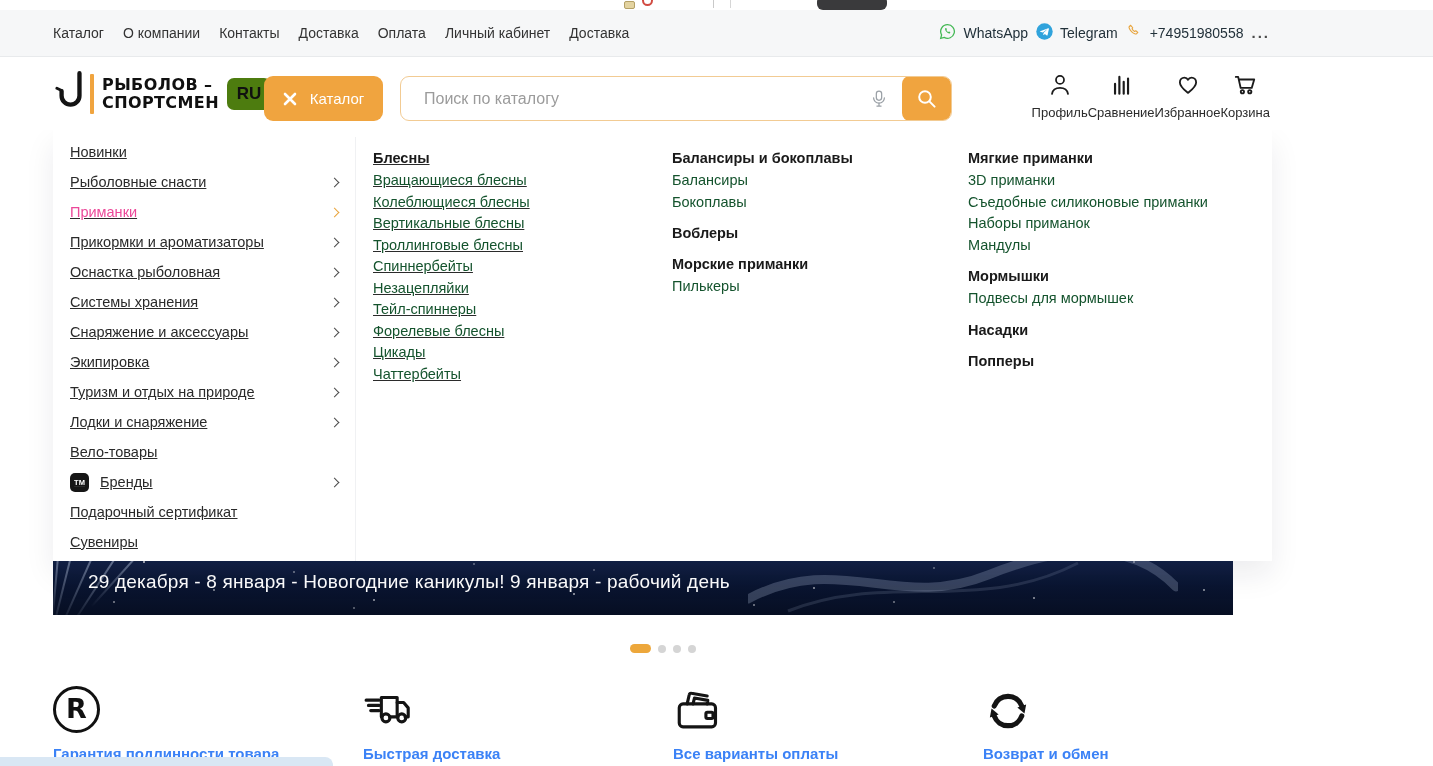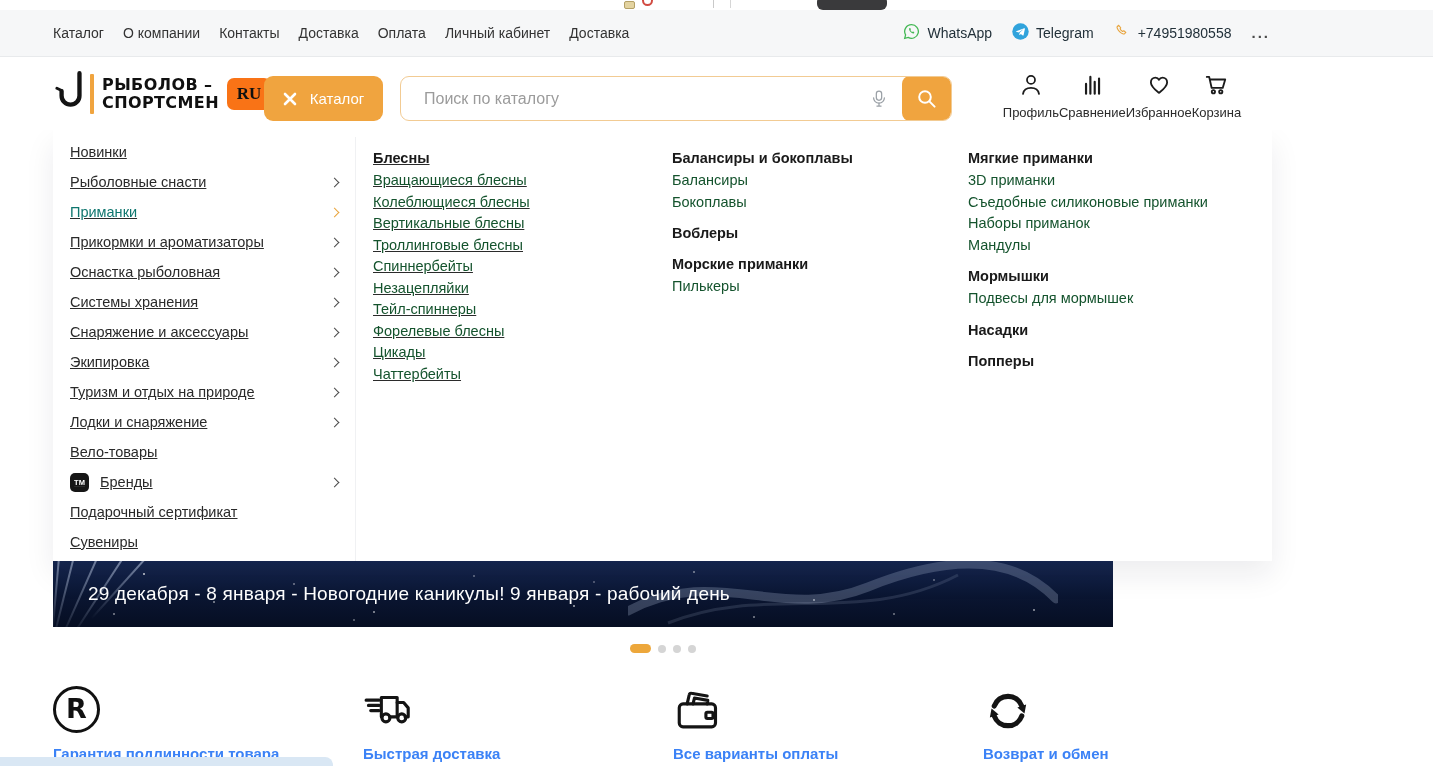--- a/index.html
+++ b/index.html
@@ -18,63 +18,63 @@
   .ts-tan   { position:absolute; left:624px; top:1px; width:11px; height:8px; background:#e3d3a0; border:1px solid #b4a066; border-radius:2px; }
   .ts-red   { position:absolute; left:642px; top:-5px; width:11px; height:11px; border:2px solid #d14b42; border-radius:50%; background:#fff; }
   .ts-sep1  { position:absolute; left:713px; top:0; width:1px; height:8px; background:#c9c9c9; }
   .ts-sep2  { position:absolute; left:730px; top:0; width:1px; height:8px; background:#d6d6d6; }
   .ts-dark  { position:absolute; left:817px; top:-4px; width:70px; height:14px; background:#3a3a3c; border-radius:6px; }
 
   
   .topbar { position:absolute; left:0; top:10px; width:100%; height:47px; background:#f6f7f8; border-bottom:1px solid #e8eaec; z-index:20; }
   .topnav { position:absolute; left:53px; top:0; height:46px; display:flex; align-items:center; gap:19px; }
   .topnav a { font-size:14px; color:#333; cursor:pointer; }
-  .contacts { position:absolute; right:163px; top:0; height:46px; display:flex; align-items:center; gap:20px; }
+  .contacts { position:absolute; right:163px; top:0; height:46px; display:flex; align-items:center; gap:8px; }
   .contact { display:flex; align-items:center; gap:7px; font-size:14px; font-weight:500; color:#22313a; cursor:pointer; }
   .contacts .more { font-size:15px; font-weight:800; letter-spacing:2px; color:#4a4a4a; cursor:pointer; line-height:10px; }
 
   
   .header { position:absolute; left:0; top:58px; width:100%; height:72px; background:#fff; z-index:20; }
   .logo { position:absolute; left:55px; top:11px; height:50px; display:flex; align-items:center; cursor:pointer; }
   .logo-bar { width:4px; height:40px; background:#f0a43f; margin:0 8px 0 3px; border-radius:1px; }
   .logo-text { font-family:"DejaVu Sans", sans-serif; font-weight:800; font-size:16px; line-height:18px; color:#101010; letter-spacing:.4px; }
-  .ru-badge { margin-left:8px; background:#f97316; border-radius:7px; width:44px; height:32px; display:flex; align-items:center; justify-content:center;
-              font-family:Liberation Serif, serif; font-weight:800; font-size:17px; color:#101010; }
+  .ru-badge { margin-left:8px; background:#4d7c0f; border-radius:7px; width:44px; height:32px; display:flex; align-items:center; justify-content:center;
+              font-family:Liberation Sans, sans-serif; font-weight:800; font-size:17px; color:#101010; }
   .catalog-btn { position:absolute; left:264px; top:18px; width:119px; height:45px; background:#f0a43f; border:none; border-radius:9px;
                  color:#fff; font-size:15px; font-family:inherit; display:flex; align-items:center; justify-content:center; gap:13px; cursor:pointer; }
   .search { position:absolute; left:400px; top:18px; width:552px; height:45px; border:1px solid #f2cb93; border-radius:9px; background:#fff;
             display:flex; align-items:center; overflow:hidden; }
   .search input { flex:1; height:100%; border:none; outline:none; padding-left:23px; font-size:16px; font-family:inherit; color:#333; background:transparent; }
   .search input::placeholder { color:#9b9b9b; }
   .mic-wrap { width:22px; margin-right:11px; display:flex; align-items:center; }
   .search-btn { width:49px; height:45px; background:#f0a43f; border:none; display:flex; align-items:center; justify-content:center; cursor:pointer; border-radius:8px; }
-  .actions { position:absolute; left:974px; top:14px; width:296px; display:flex; justify-content:center; }
+  .actions { position:absolute; left:974px; top:14px; width:296px; display:flex; justify-content:flex-end; }
   .action { display:flex; flex-direction:column; align-items:center; gap:3px; cursor:pointer; }
   .action-label { font-size:13px; color:#2b2b2b; }
 
   
   .menu-panel { position:absolute; left:53px; top:130px; width:1219px; height:431px; background:#fff; z-index:15;
                 box-shadow:0 14px 28px rgba(20,30,50,.08); }
   .sidebar { position:absolute; left:0; top:7px; bottom:0; width:303px; border-right:1px solid #f0f1f3;text-decoration:underline; }
   .sb-item { height:30px; display:flex; align-items:center; padding:0 14px 0 17px; font-size:14.5px; color:#2a2a2a; cursor:pointer; }
   .sb-item .label { white-space:nowrap; }
   .sb-item .spacer { flex:1; }
   .chev { width:7px; height:7px; border-top:1.7px solid #4a4a4a; border-right:1.7px solid #4a4a4a; transform:rotate(45deg); margin-right:3px; flex:none; }
-  .sb-item.active { color:#0f766e; }
+  .sb-item.active { color:#ec4899; }
   .sb-item.active .chev { border-color:#e9a43c; }
   .tm-badge { width:19px; height:19px; background:#161616; color:#fff; border-radius:5px; font-size:7.5px; font-weight:700;
               display:flex; align-items:center; justify-content:center; margin-right:11px; flex:none; }
   .col { position:absolute; top:18px; width:288px; }
   .col1 { left:320px;text-decoration:underline; } .col2 { left:619px; } .col3 { left:915px; }
   .grp { margin-bottom:10px; }
   .grp-title { font-size:14.5px; font-weight:700; color:#1a1a1a; line-height:21px; margin-bottom:1px; cursor:pointer; white-space:nowrap; }
   .grp-item { font-size:14.5px; color:#14532d; line-height:21.5px; cursor:pointer; white-space:nowrap; }
 
   
-  .banner { position:absolute; left:53px; top:561px; width:1060px; height:66px; border-radius:0; overflow:hidden; cursor:pointer;
+  .banner { position:absolute; left:53px; top:549px; width:1180px; height:66px; border-radius:0; overflow:hidden; cursor:pointer;
             background:linear-gradient(180deg,#15264f 0%,#0a1531 55%,#060e22 100%); }
   .banner-text { position:absolute; left:35px; top:50%; transform:translateY(-50%); color:#fff; font-size:19px; font-weight:500; letter-spacing:.2px; z-index:3; }
   .star-field { position:absolute; left:0; top:0; width:2px; height:2px; border-radius:50%; background:transparent;
     box-shadow: 90px 12px rgba(255,255,255,.8), 160px 40px rgba(255,255,255,.55), 240px 22px rgba(255,255,255,.45),
       320px 50px rgba(255,255,255,.6), 420px 14px rgba(255,255,255,.4), 520px 44px rgba(255,255,255,.65),
       640px 10px rgba(255,255,255,.5), 760px 38px rgba(255,255,255,.6), 880px 18px rgba(255,255,255,.4),
       980px 48px rgba(255,255,255,.6), 1080px 12px rgba(255,255,255,.5), 1150px 40px rgba(255,255,255,.6),
       60px 52px rgba(255,255,255,.5), 300px 58px rgba(255,255,255,.4), 700px 55px rgba(255,255,255,.5),
       1190px 25px rgba(255,255,255,.55), 540px 20px rgba(255,255,255,.35), 840px 52px rgba(255,255,255,.45); }
   .ray { position:absolute; width:2px; height:95px; top:-12px; background:linear-gradient(to bottom, rgba(215,228,250,.55), rgba(215,228,250,0)); }

